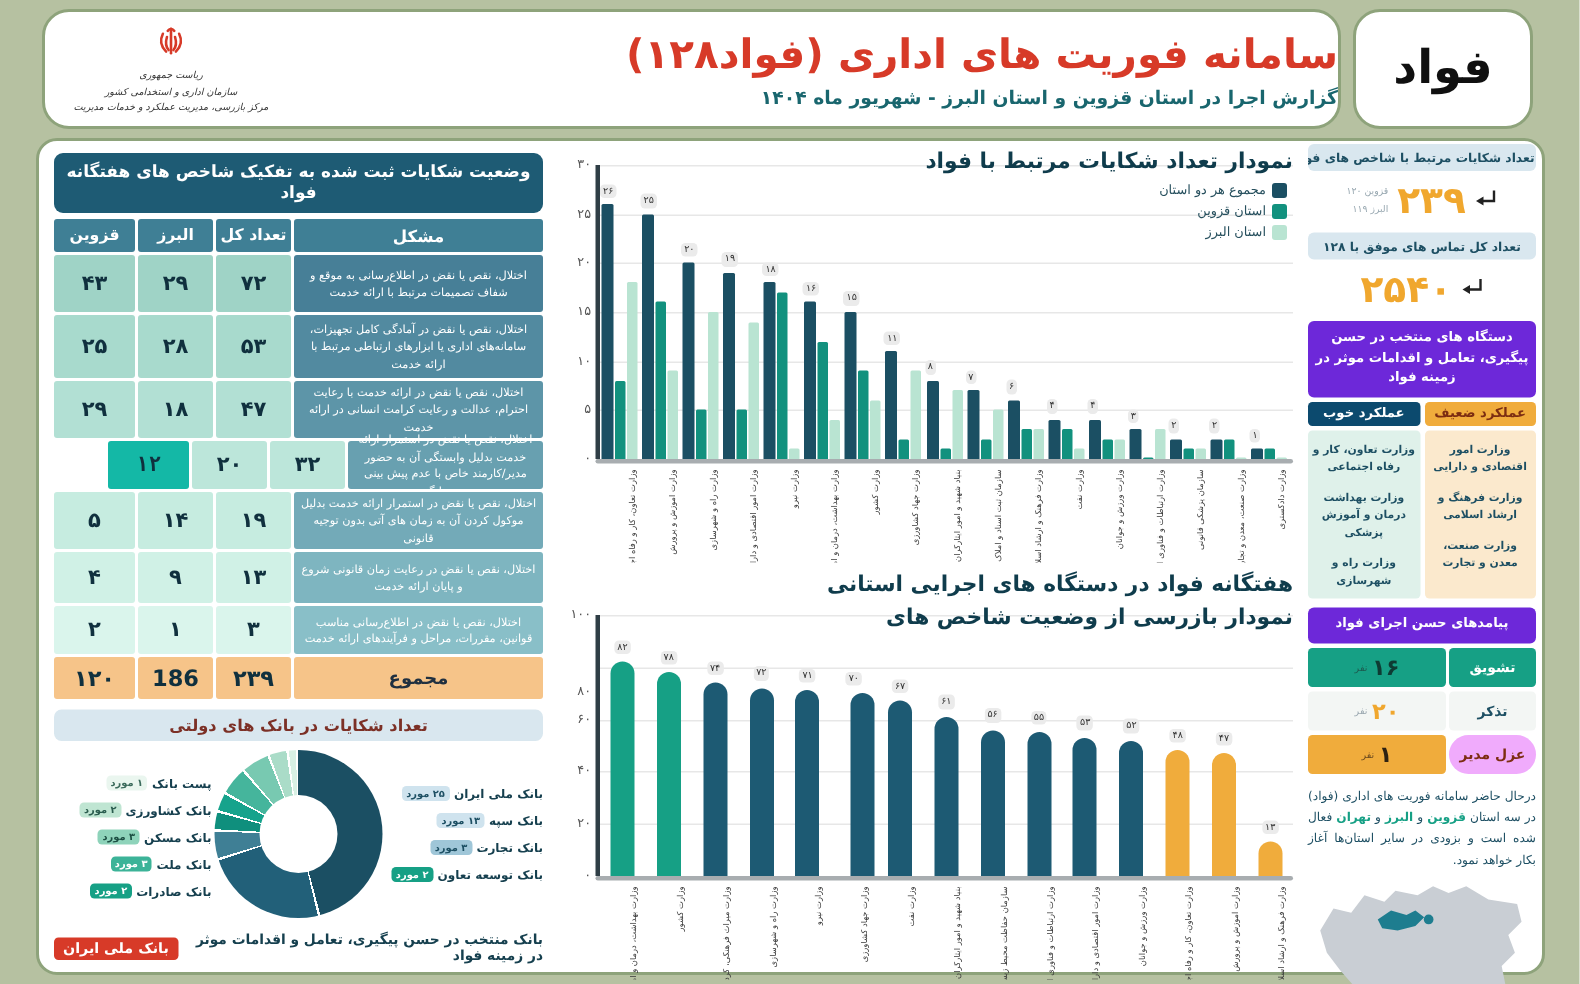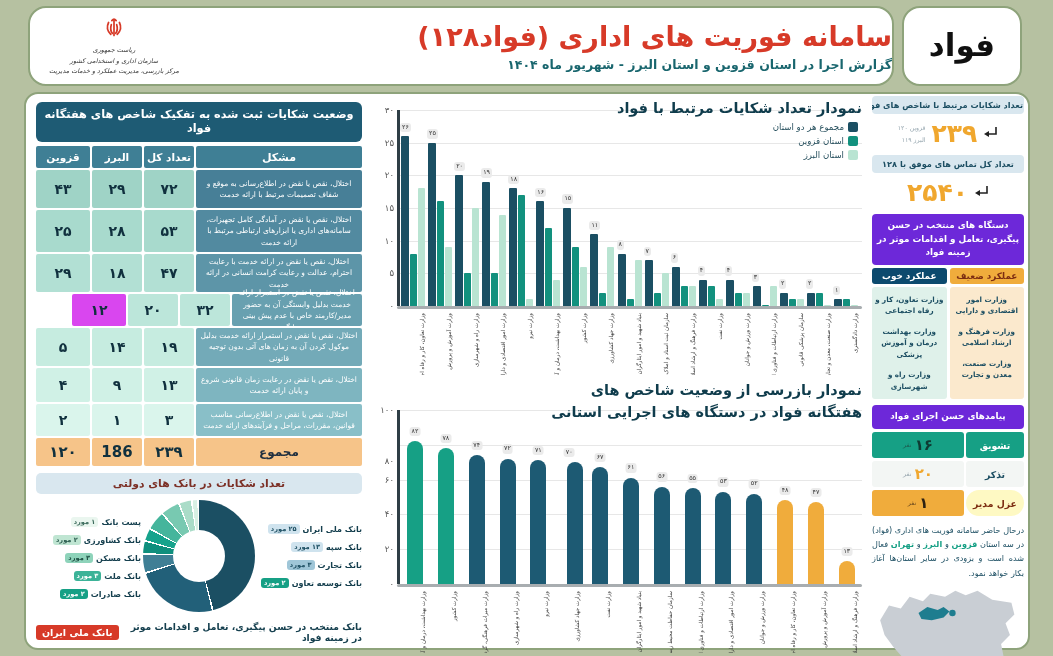--- a/index.html
+++ b/index.html
@@ -157,21 +157,21 @@
         <div class="trow" style="height: 38px;">
           <div class="cell c-prob" style="background: rgb(93, 149, 168);">اختلال، نقص یا نقض در ارائه خدمت با رعایت احترام، عدالت و رعایت کرامت انسانی در ارائه خدمت</div>
           <div class="cell c-num " style="background: rgb(178, 224, 212);">۴۷</div>
           <div class="cell c-num " style="background: rgb(178, 224, 212);">۱۸</div>
           <div class="cell c-num qaz" style="background: rgb(178, 224, 212);">۲۹</div>
         </div>
         <div class="trow" style="height: 32px; margin-left: 36px;">
           <div class="cell c-prob" style="background: rgb(104, 160, 176);">اختلال، نقص یا نقض در استمرار ارائه خدمت بدلیل وابستگی آن به حضور مدیر/کارمند خاص با عدم پیش بینی نیروی جایگزین</div>
           <div class="cell c-num " style="background: rgb(188, 230, 218);">۳۲</div>
           <div class="cell c-num " style="background: rgb(188, 230, 218);">۲۰</div>
-          <div class="cell c-num qaz" style="background: #d946ef;">۱۲</div>
+          <div class="cell c-num qaz" style="background: #14b8a6; font-family: Liberation Mono, monospace;">۱۲</div>
         </div>
         <div class="trow" style="height: 38px;">
           <div class="cell c-prob" style="background: rgb(115, 170, 184);">اختلال، نقص یا نقض در استمرار ارائه خدمت بدلیل موکول کردن آن به زمان های آتی بدون توجیه قانونی</div>
           <div class="cell c-num " style="background: rgb(198, 236, 224);">۱۹</div>
           <div class="cell c-num " style="background: rgb(198, 236, 224);">۱۴</div>
           <div class="cell c-num qaz" style="background: rgb(198, 236, 224);">۵</div>
         </div>
         <div class="trow" style="height: 34px;">
           <div class="cell c-prob" style="background: rgb(126, 181, 192);">اختلال، نقص یا نقض در رعایت زمان قانونی شروع و پایان ارائه خدمت</div>
           <div class="cell c-num " style="background: rgb(208, 241, 230);">۱۳</div>
@@ -395,22 +395,22 @@
             <div class="bar" style="width: 7px; height: 1px; background: rgb(185, 228, 210);"></div>
             <div class="vpill" style="left: -1px; bottom: 10.5333px;">۱</div>
             <div class="xlab" style="right: 9px;">وزارت دادگستری</div>
           </div>
         </div>
       </div>
   </section>
 
   <section class="chart" id="chartBot">
     <div class="ch-title">
+      <div>هفتگانه فواد در دستگاه های اجرایی استانی</div>
       <div>نمودار بازرسی از وضعیت شاخص های</div>
-      <div>هفتگانه فواد در دستگاه های اجرایی استانی</div>
     </div>
     <div class="plot" id="plotBot">
         <div class="ytick" style="top: 201px;">۰</div>
         <div class="gl" style="top: 171.2px;"></div>
         <div class="ytick" style="top: 166.2px;">۲۰</div>
         <div class="gl" style="top: 136.4px;"></div>
         <div class="ytick" style="top: 131.4px;">۴۰</div>
         <div class="gl" style="top: 101.6px;"></div>
         <div class="ytick" style="top: 96.6px;">۶۰</div>
         <div class="gl" style="top: 66.8px;"></div>
@@ -552,21 +552,21 @@
           </div>
         </div>
         <div class="crow">
           <div class="clbl" style="background: rgb(243, 246, 244); color: rgb(29, 79, 99);">تذکر</div>
           <div class="cval" style="background: rgb(243, 246, 244);">
             <span class="n" style="color: rgb(240, 167, 46);">۲۰</span>
             <span class="u" style="color: rgb(154, 168, 176);">نفر</span>
           </div>
         </div>
         <div class="crow">
-          <div class="clbl" style="background: #fef9c3; color: rgb(124, 45, 18); border-radius: 13px;">عزل مدیر</div>
+          <div class="clbl" style="background: #f0abfc; color: rgb(124, 45, 18); border-radius: 13px;">عزل مدیر</div>
           <div class="cval" style="background: rgb(240, 172, 60);">
             <span class="n" style="color: rgb(46, 34, 18);">۱</span>
             <span class="u" style="color: rgb(107, 74, 31);">نفر</span>
           </div>
         </div>
       </div>
 
     <div class="footnote" id="footnote"><span>درحال حاضر سامانه فوریت های اداری (فواد) در سه استان </span><span class="hl">قزوین</span><span> و </span><span class="hl">البرز</span><span> و </span><span class="hl">تهران</span><span> فعال شده است و بزودی در سایر استان‌ها آغاز بکار خواهد نمود.</span></div>
     <div class="map">
       <svg width="148" height="118" viewBox="0 0 100 80">

